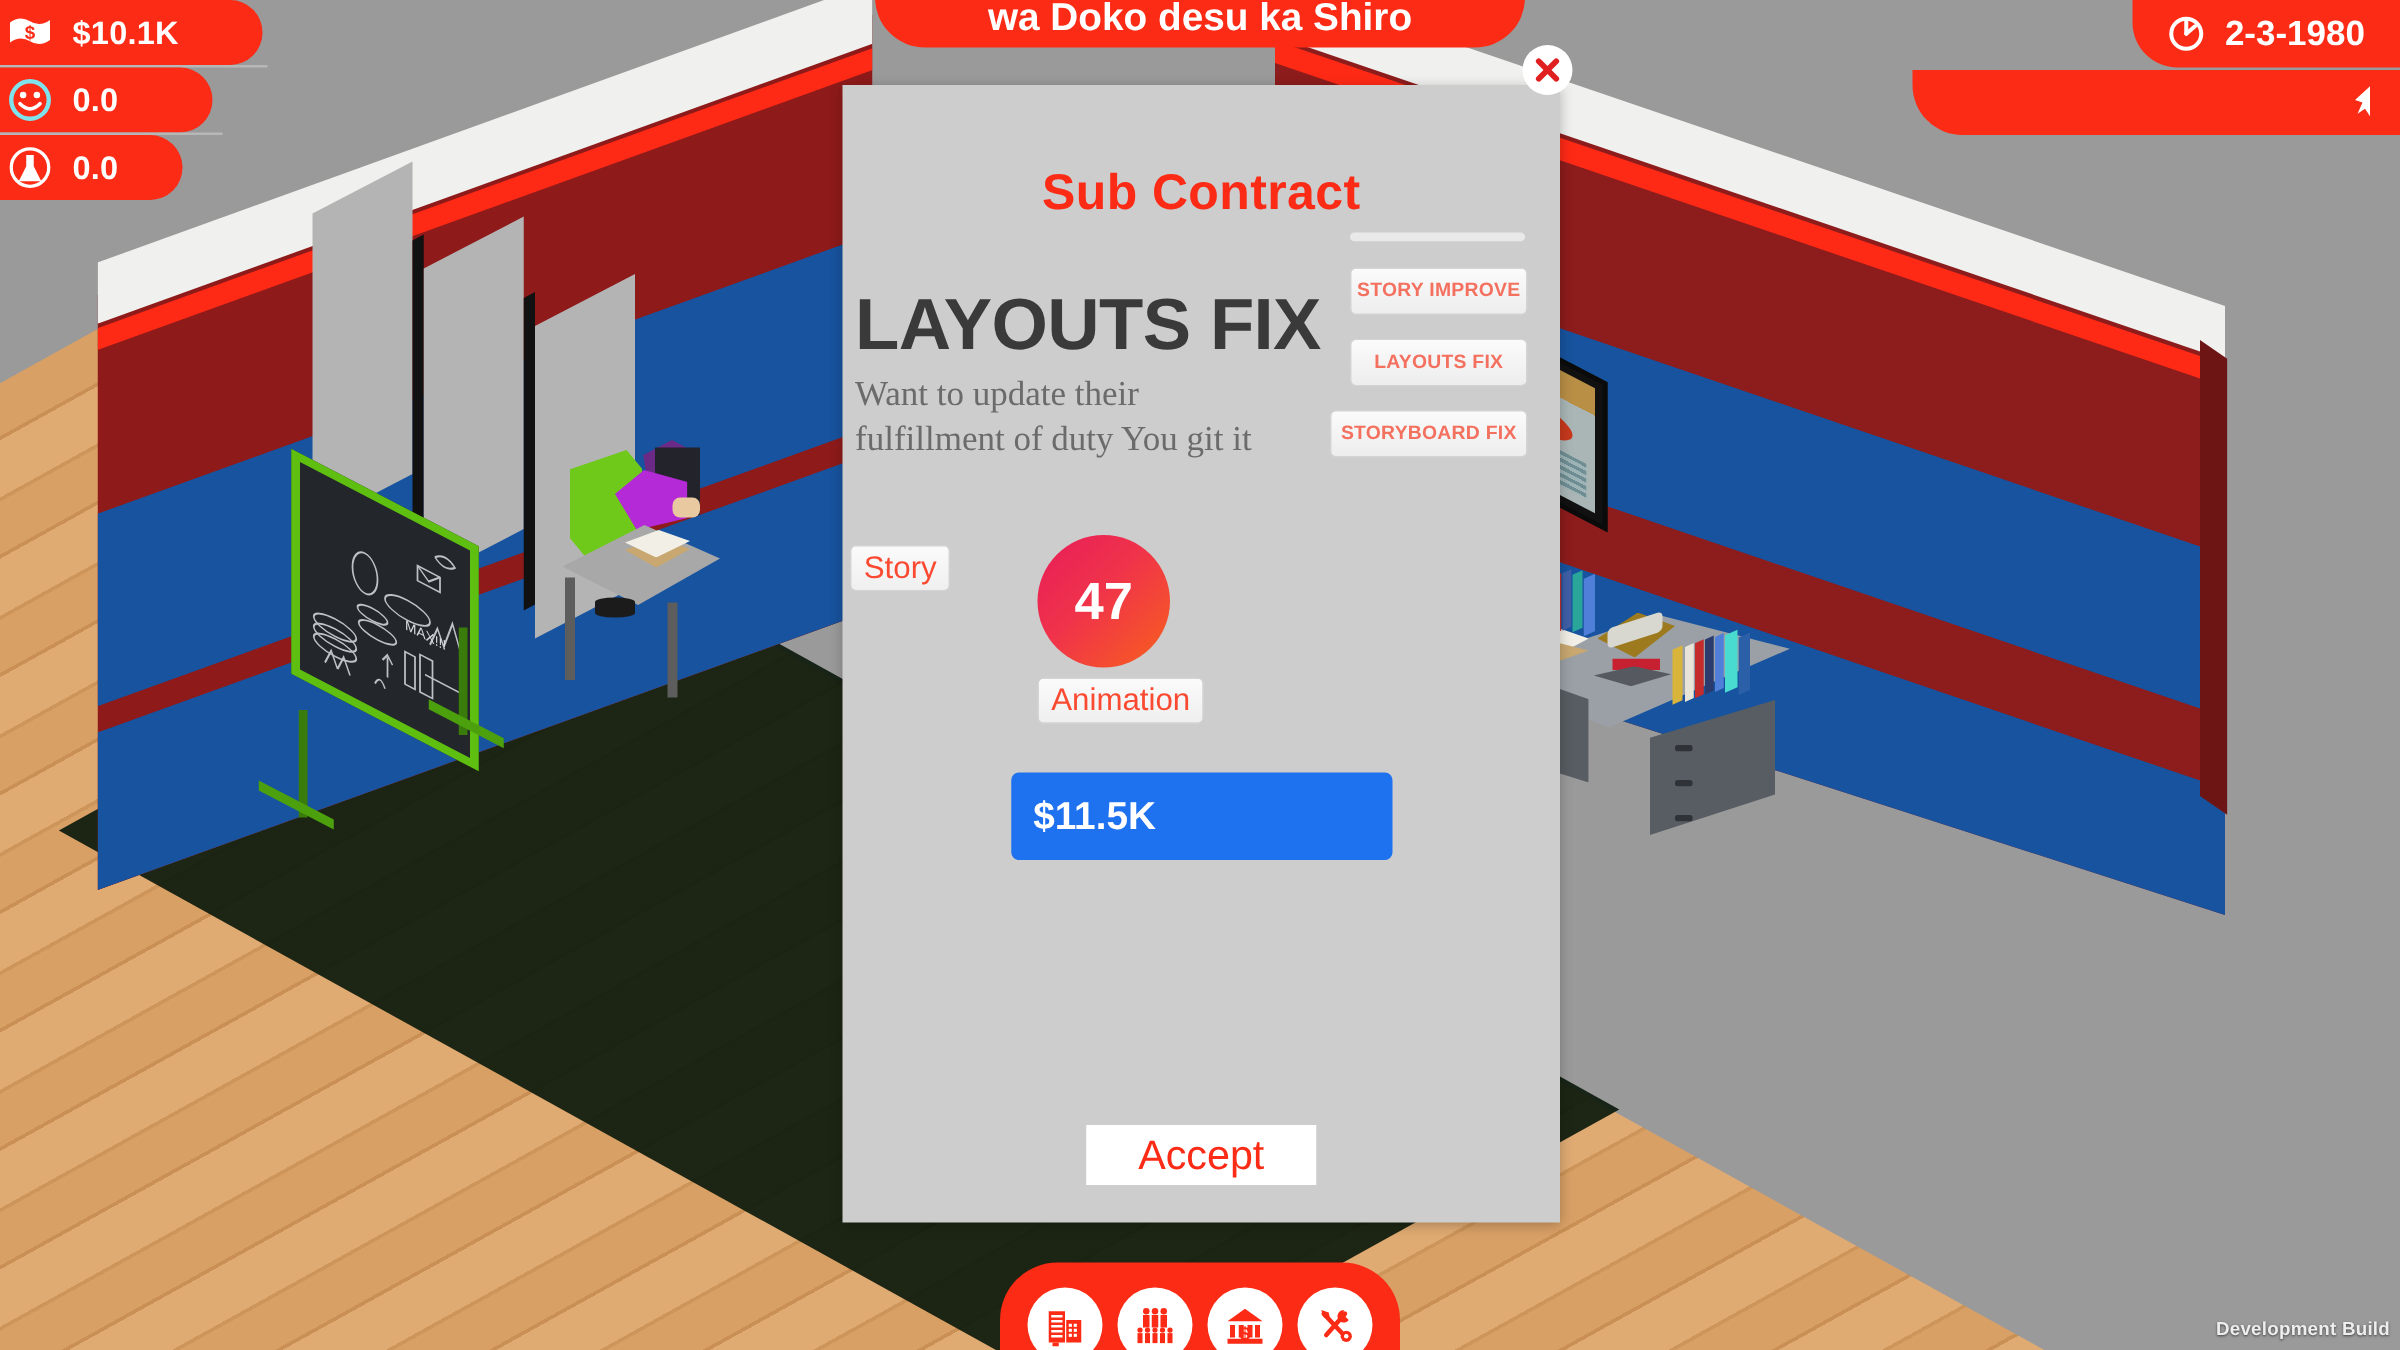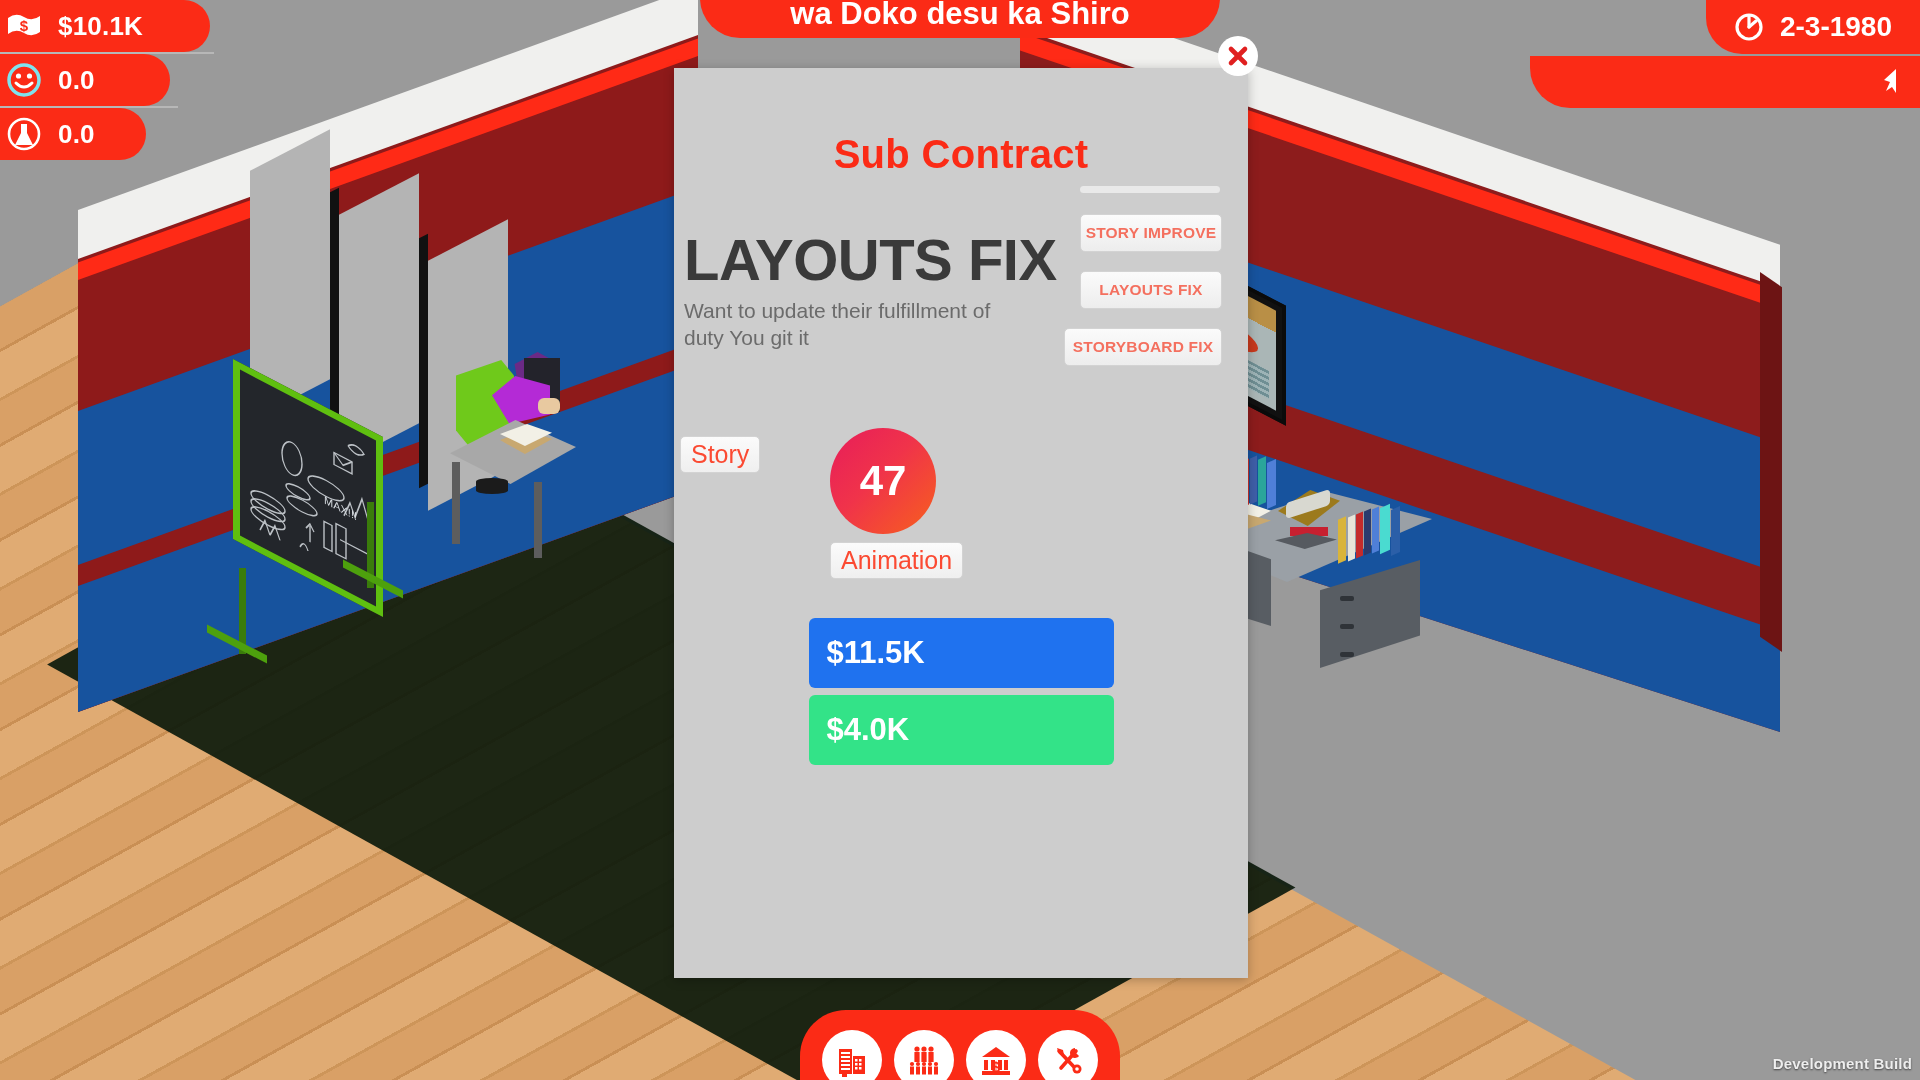--- a/index.html
+++ b/index.html
@@ -251,21 +251,21 @@
 
   .contract-title {
     position:absolute; left: 10px; top: 28px;
     font-size: 58px; font-weight: 700; color: #3a3a3a;
     letter-spacing: -.5px;
     white-space: nowrap;
   }
   .contract-desc {
     position:absolute; left: 10px; top: 100px;
     width: 330px;
-    font-size: 21px; color: #6b6b6b; line-height: 1.28;
+    font-size: 28px; color: #6b6b6b; line-height: 1.28; font-family: Liberation Serif, serif;
   }
 
   .side-list { position: absolute; right: 26px; top: 16px; width: 142px; }
   .side-btn {
     display: block; width: 100%;
     background: linear-gradient(#fbfbfb, #ededed);
     border: 1px solid #d3d3d3;
     border-radius: 5px;
     color: #f4705f;
     font-size: 15.5px;
@@ -614,24 +614,24 @@
           <div class="stat-label">Story</div>
         </div>
         <div class="stat" style="left:156px; top:0;">
           <div class="stat-circle stat-anim">47</div>
           <div class="stat-label">Animation</div>
         </div>
       </div>
 
       <div class="bars">
         <div class="bar" style="background:#1f72ef;">$11.5K</div>
-        <div class="bar" style="background:#33e388;">$4.0K</div>
       </div>
     </div>
 
+    <button class="accept-btn">Accept</button>
   </div>
 
   <div class="close-btn">
     <svg width="28" height="28" viewBox="0 0 28 28">
       <g stroke="#e02020" stroke-width="4.6" stroke-linecap="round">
         <path d="M7 7 L21 21"></path>
         <path d="M21 7 L7 21"></path>
       </g>
     </svg>
   </div>

